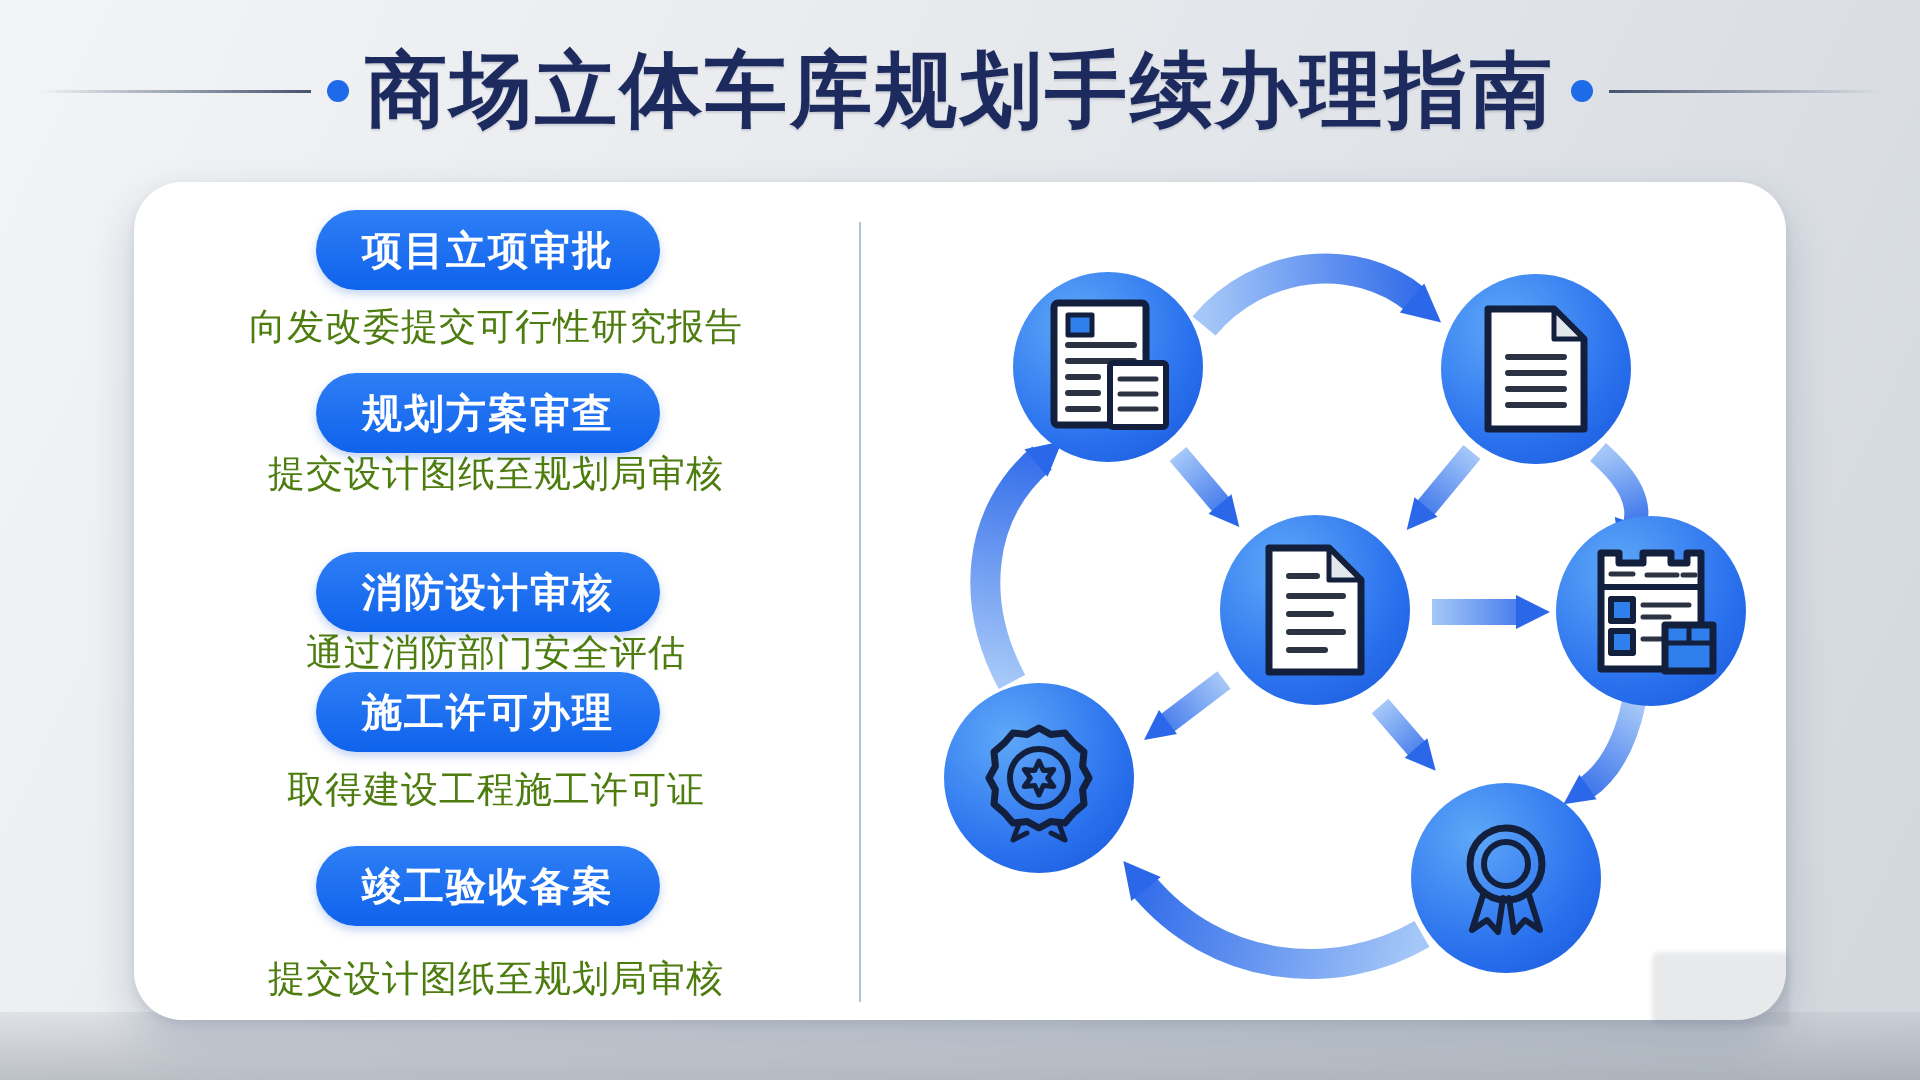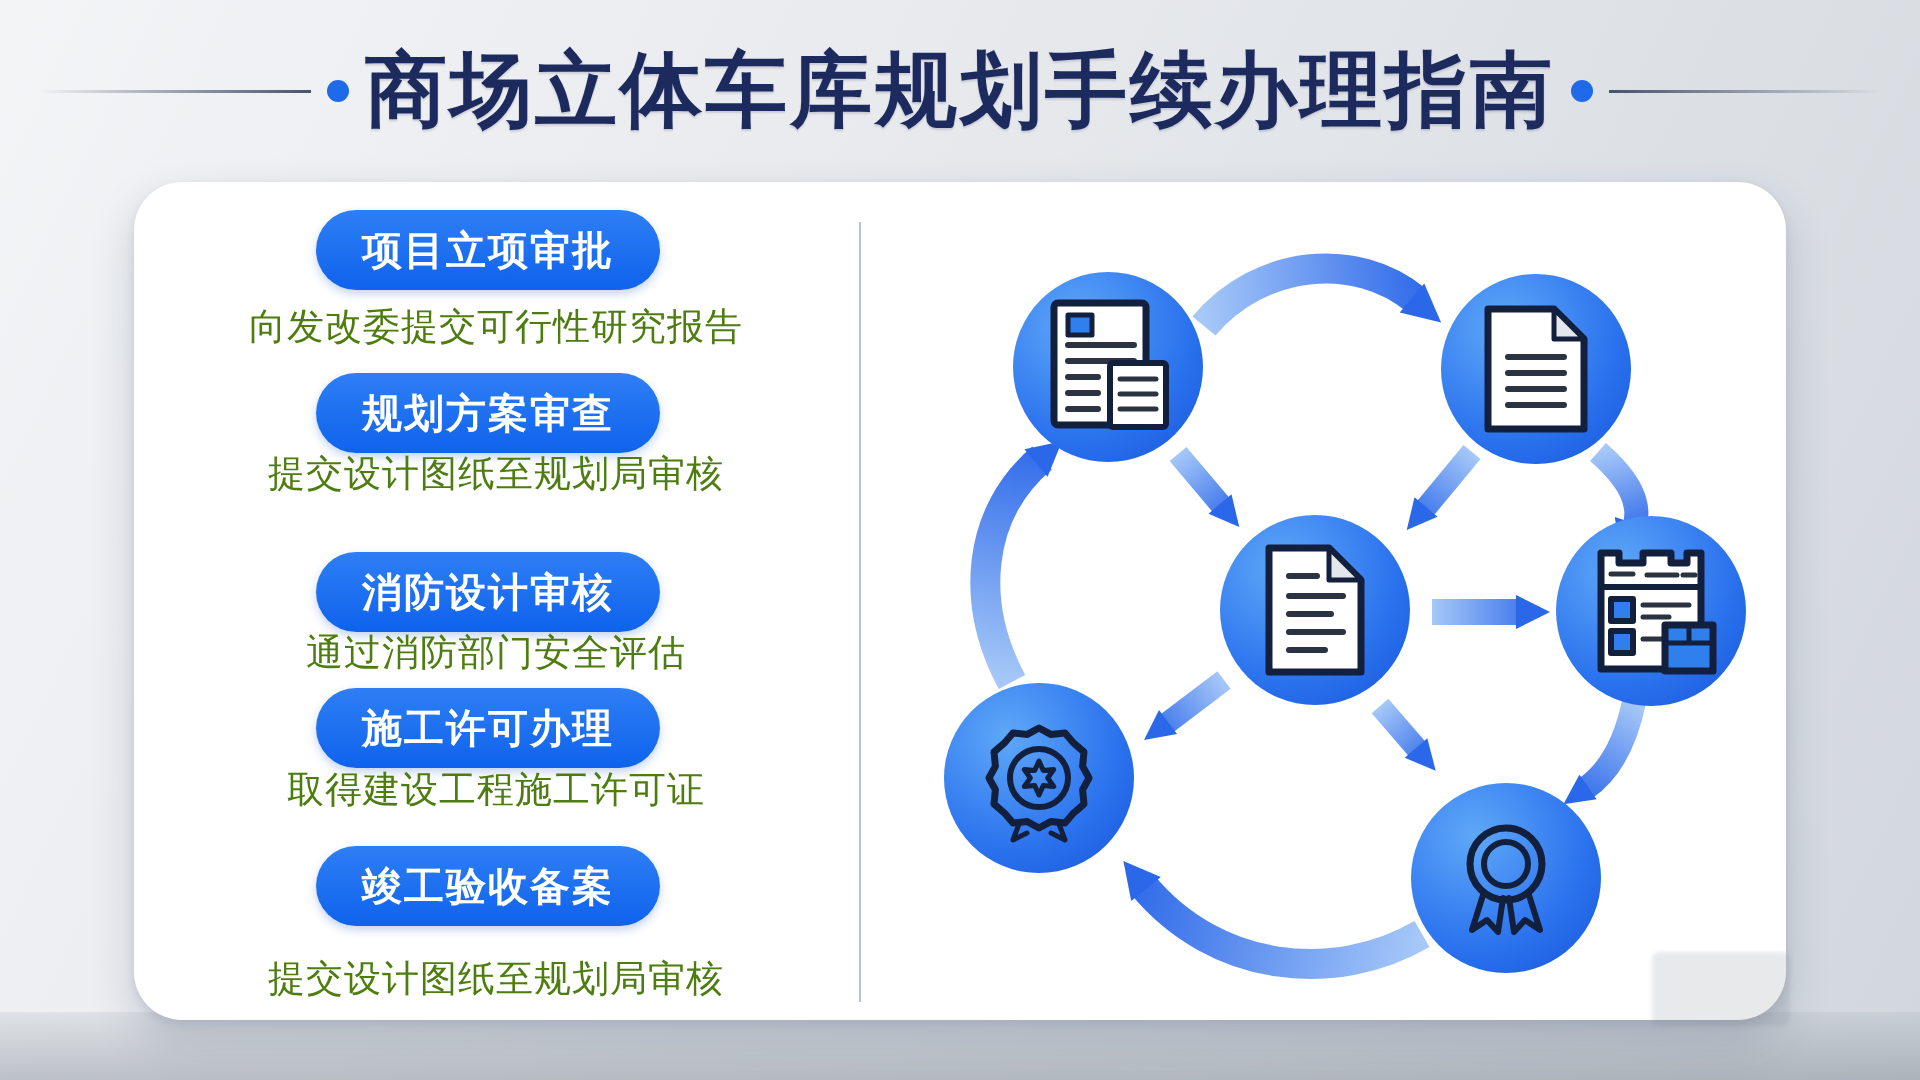--- a/index.html
+++ b/index.html
@@ -79,21 +79,21 @@
     <div class="step-pill" style="top:191px">
       <span>规划方案审查</span>
     </div>
     <div class="step-desc" style="top:267px">提交设计图纸至规划局审核</div>
 
     <div class="step-pill" style="top:370px">
       <span>消防设计审核</span>
     </div>
     <div class="step-desc" style="top:446px">通过消防部门安全评估</div>
 
-    <div class="step-pill" style="top:506px">
+    <div class="step-pill" style="top:490px">
       <span>施工许可办理</span>
     </div>
     <div class="step-desc" style="top:583px">取得建设工程施工许可证</div>
 
     <div class="step-pill" style="top:664px">
       <span>竣工验收备案</span>
     </div>
     <div class="step-desc" style="top:772px">提交设计图纸至规划局审核</div>
 
     <div class="divider"></div>

